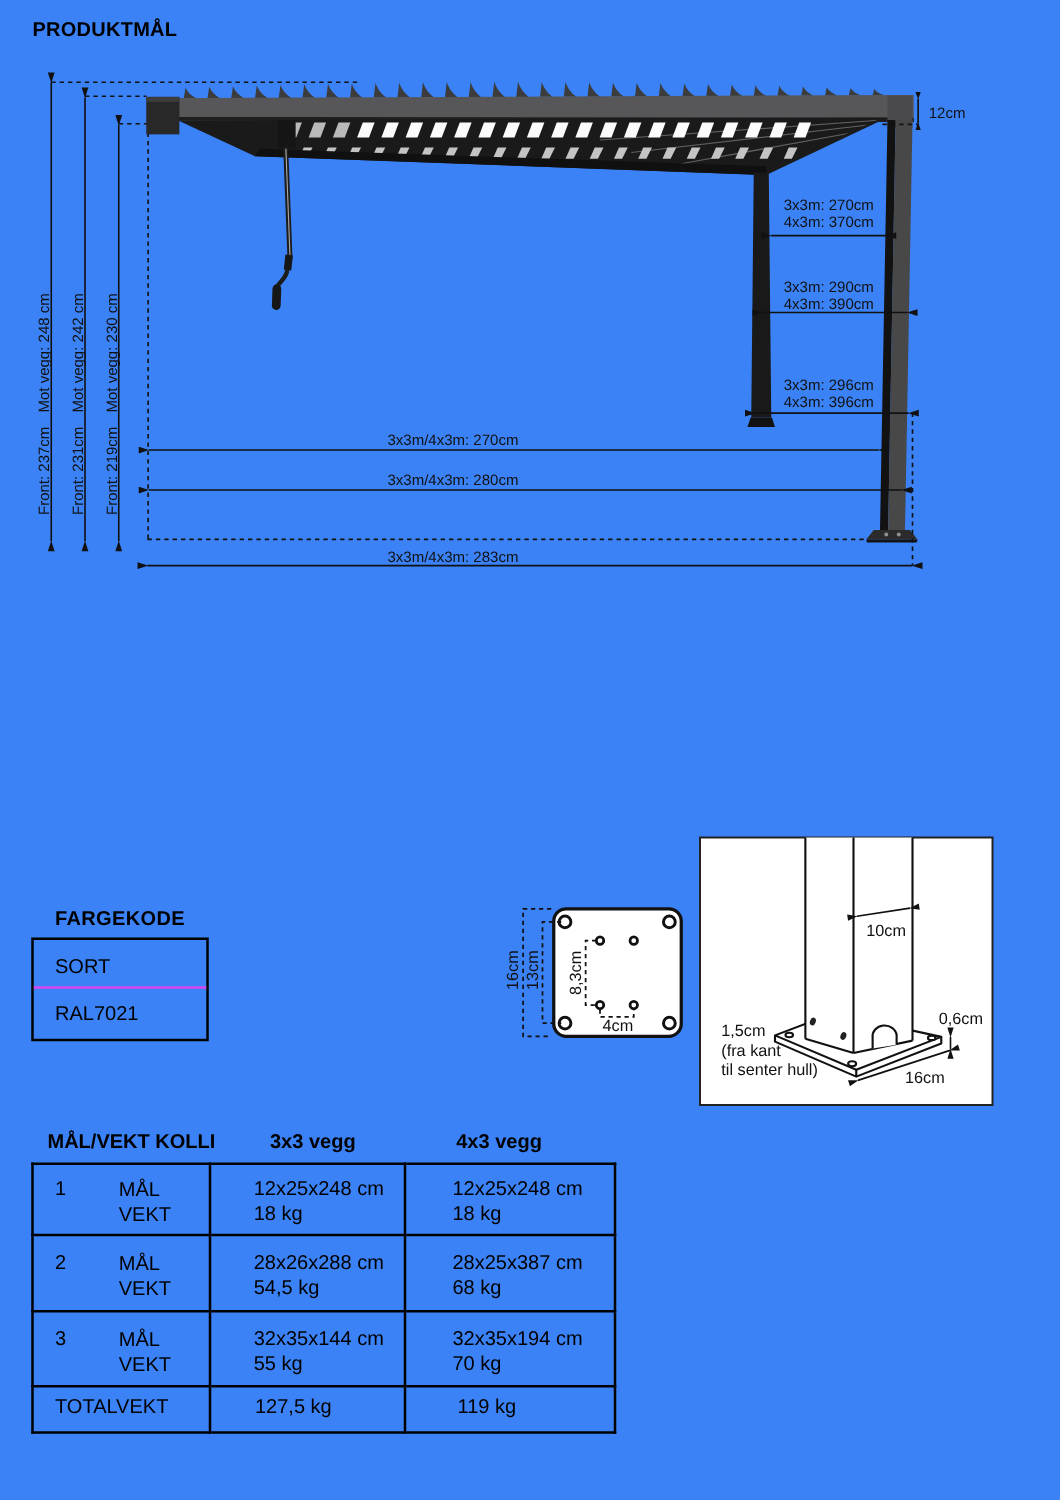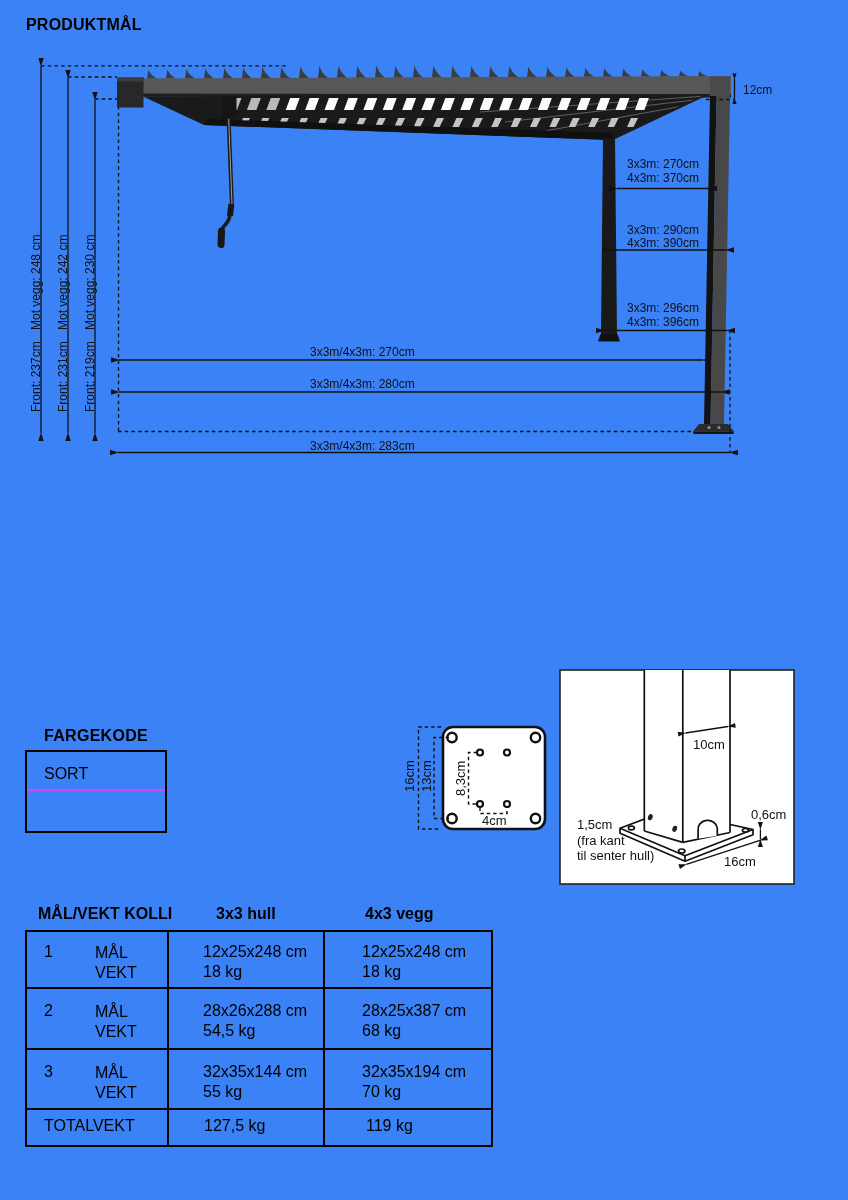--- a/index.html
+++ b/index.html
@@ -215,20 +215,21 @@
 
 <text x="310" y="449.5" font-size="12">3x3m/4x3m: 283cm</text>
 </svg>
 
 <div class="abs" style="left:44px;top:727px;font-size:16px;font-weight:bold;letter-spacing:0.3px;">FARGEKODE</div>
 
 <div class="abs" style="left:25px;top:750px;width:138px;height:79px;border:2px solid #000;">
 
   <div style="height:39px;border-bottom:2px solid #d946ef;font-size:16px;padding:13px 0 0 17px;box-sizing:border-box;">SORT</div>
 
+  <div style="font-size:16px;padding:12px 0 0 17px;">RAL7021</div>
 </div>
 
 <svg class="abs" style="left:395px;top:650px;" width="453" height="250" viewBox="395 650 453 250">
 <defs>
         <marker id="ah2" markerWidth="9" markerHeight="7" refX="0.5" refY="3" orient="auto-start-reverse" markerUnits="userSpaceOnUse">
           <path d="M0,3 L8,0.5 L8,5.5 Z" fill="#111"></path>
         </marker>
       </defs>
 
 <rect x="443" y="727" width="102" height="102" rx="10" fill="#fff" stroke="#111" stroke-width="2.6"></rect>
@@ -286,21 +287,21 @@
 <text x="577" y="829" font-size="13">1,5cm</text>
 <text x="577" y="844.5" font-size="13">(fra kant</text>
 <text x="577" y="860" font-size="13">til senter hull)</text>
 
 <line x1="686.3" y1="864.3" x2="760" y2="840.3" stroke="#111" stroke-width="1.4" marker-start="url(#ah2)" marker-end="url(#ah2)"></line>
 <text x="724" y="866" font-size="13">16cm</text>
 </svg>
 
 <div class="abs" style="left:38px;top:905px;font-size:16px;font-weight:bold;">MÅL/VEKT KOLLI</div>
 
-<div class="abs" style="left:216px;top:905px;font-size:16px;font-weight:bold;">3x3 hull</div>
+<div class="abs" style="left:216px;top:905px;font-size:16px;font-weight:bold;">3x3 vegg</div>
 
 <div class="abs" style="left:365px;top:905px;font-size:16px;font-weight:bold;">4x3 vegg</div>
 
 <table class="abs" style="left:25px;top:930px;border-collapse:collapse;table-layout:fixed;font-size:16px;" cellspacing="0">
   <colgroup>
         <col style="width:142px">
         <col style="width:156px">
         <col style="width:168px">
       </colgroup>
   <tbody>

